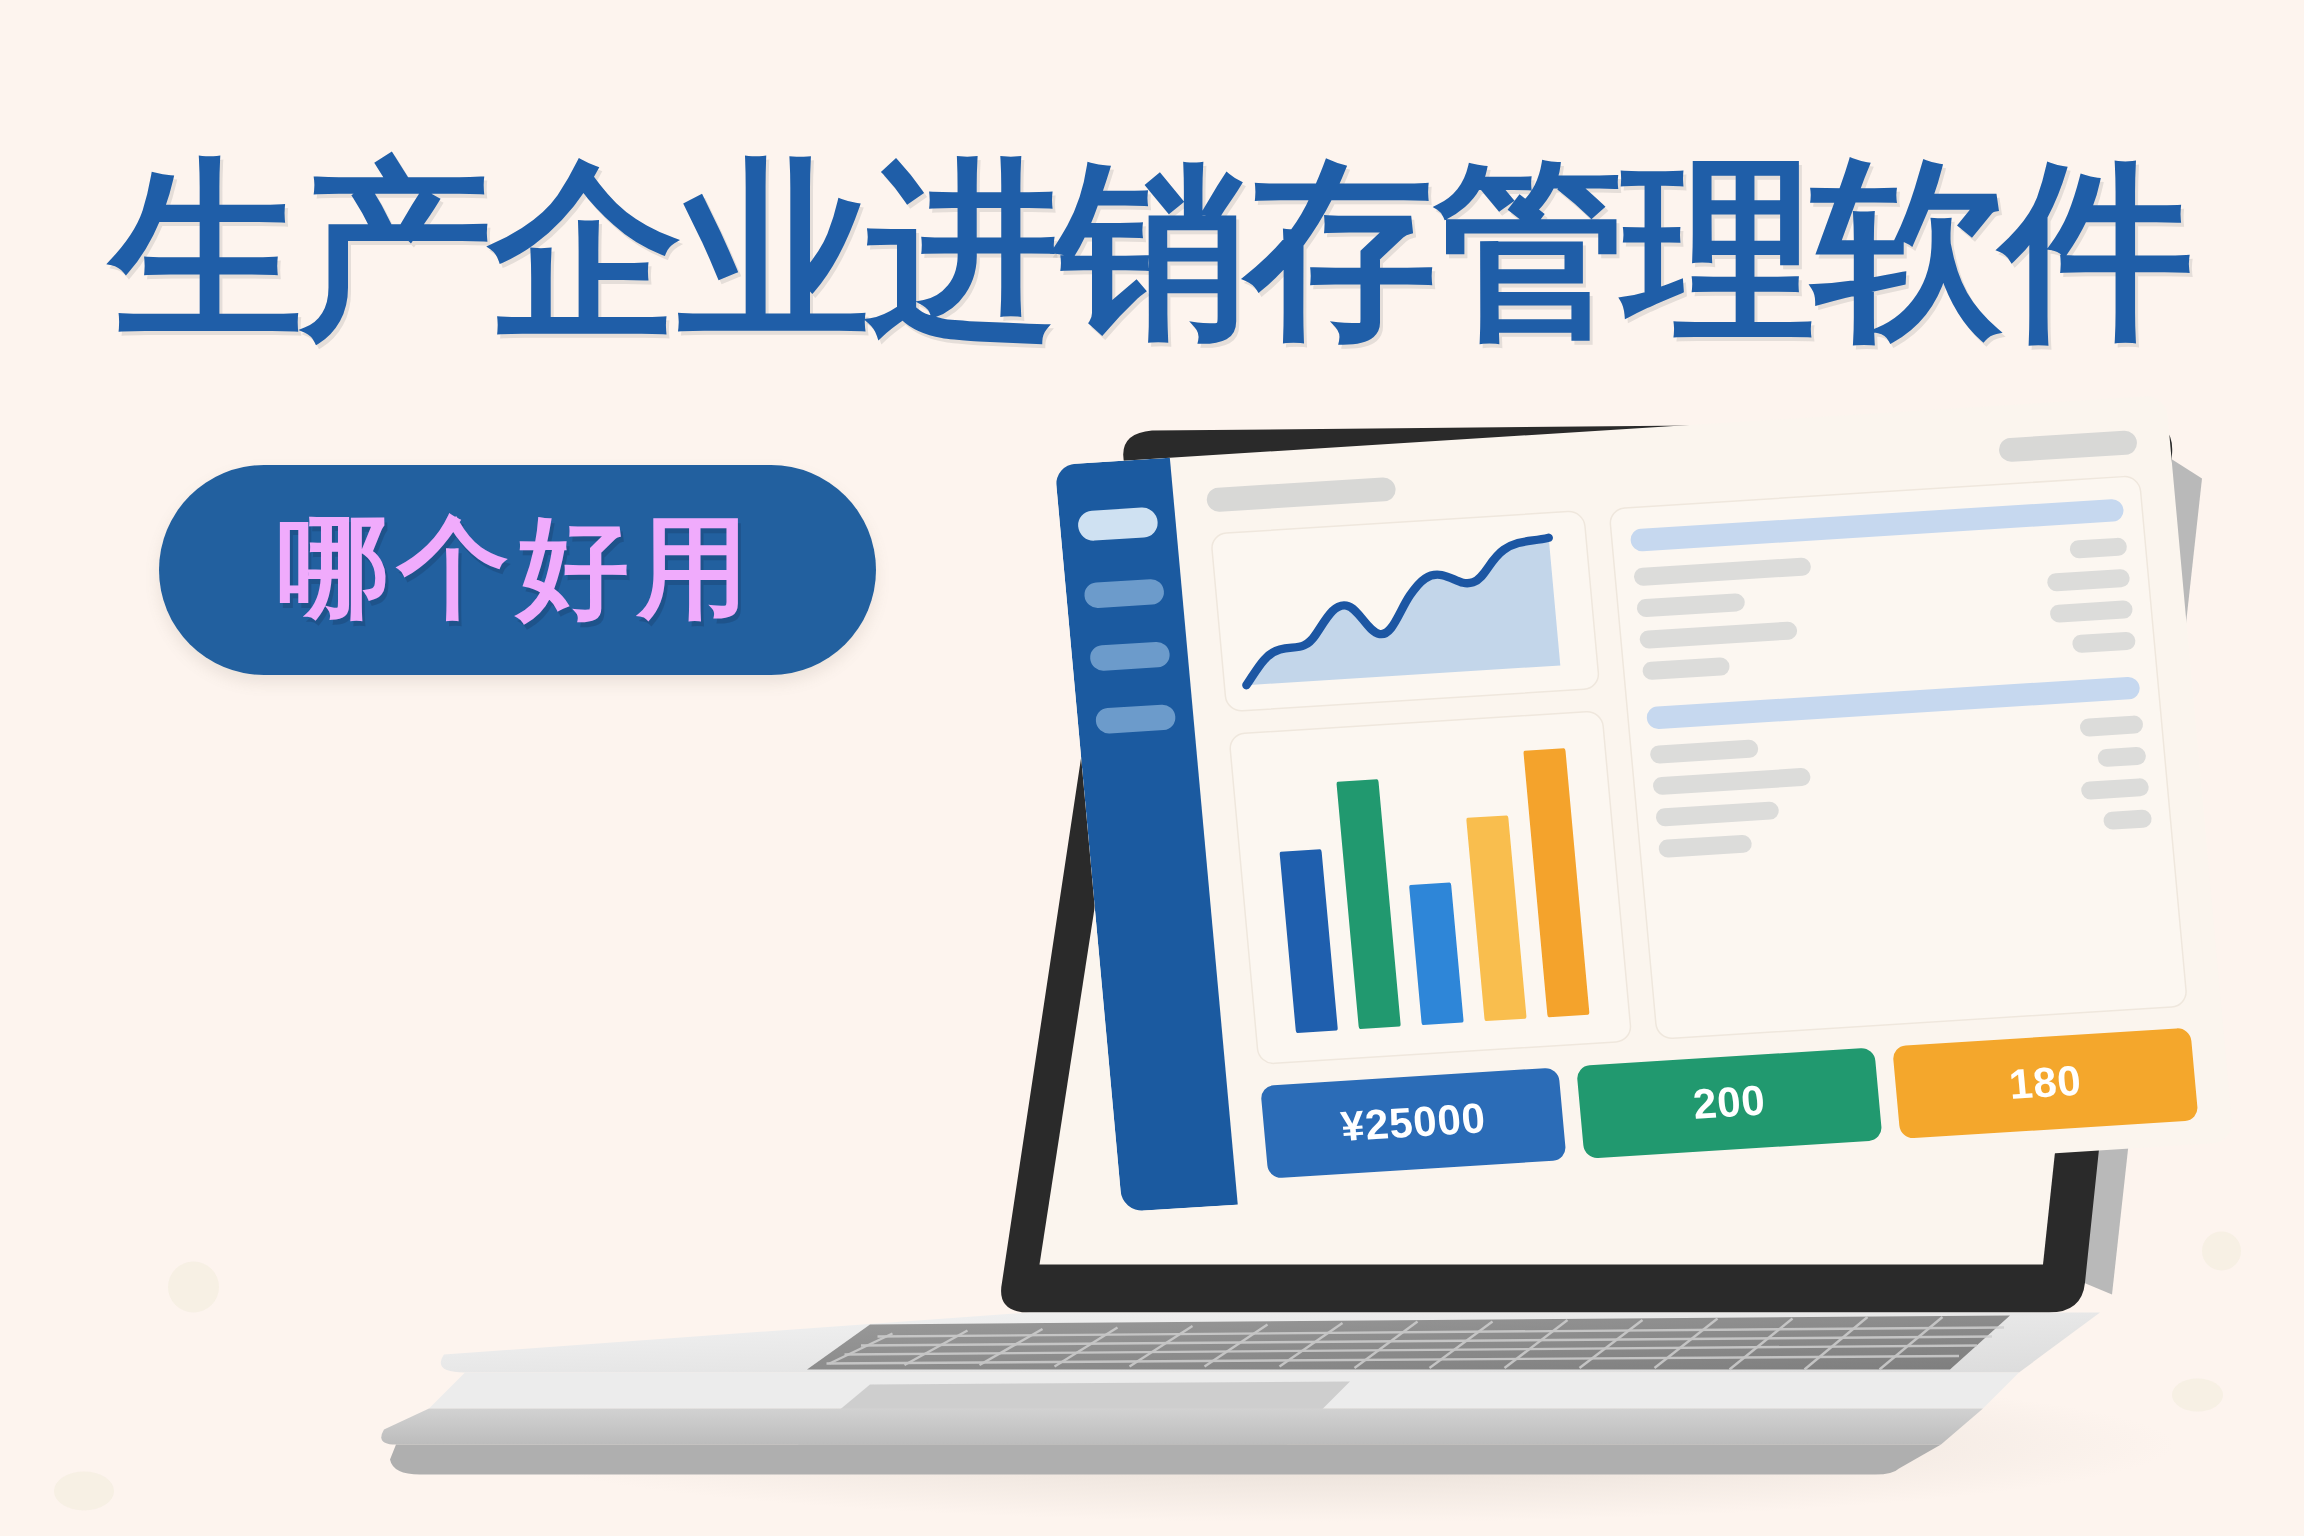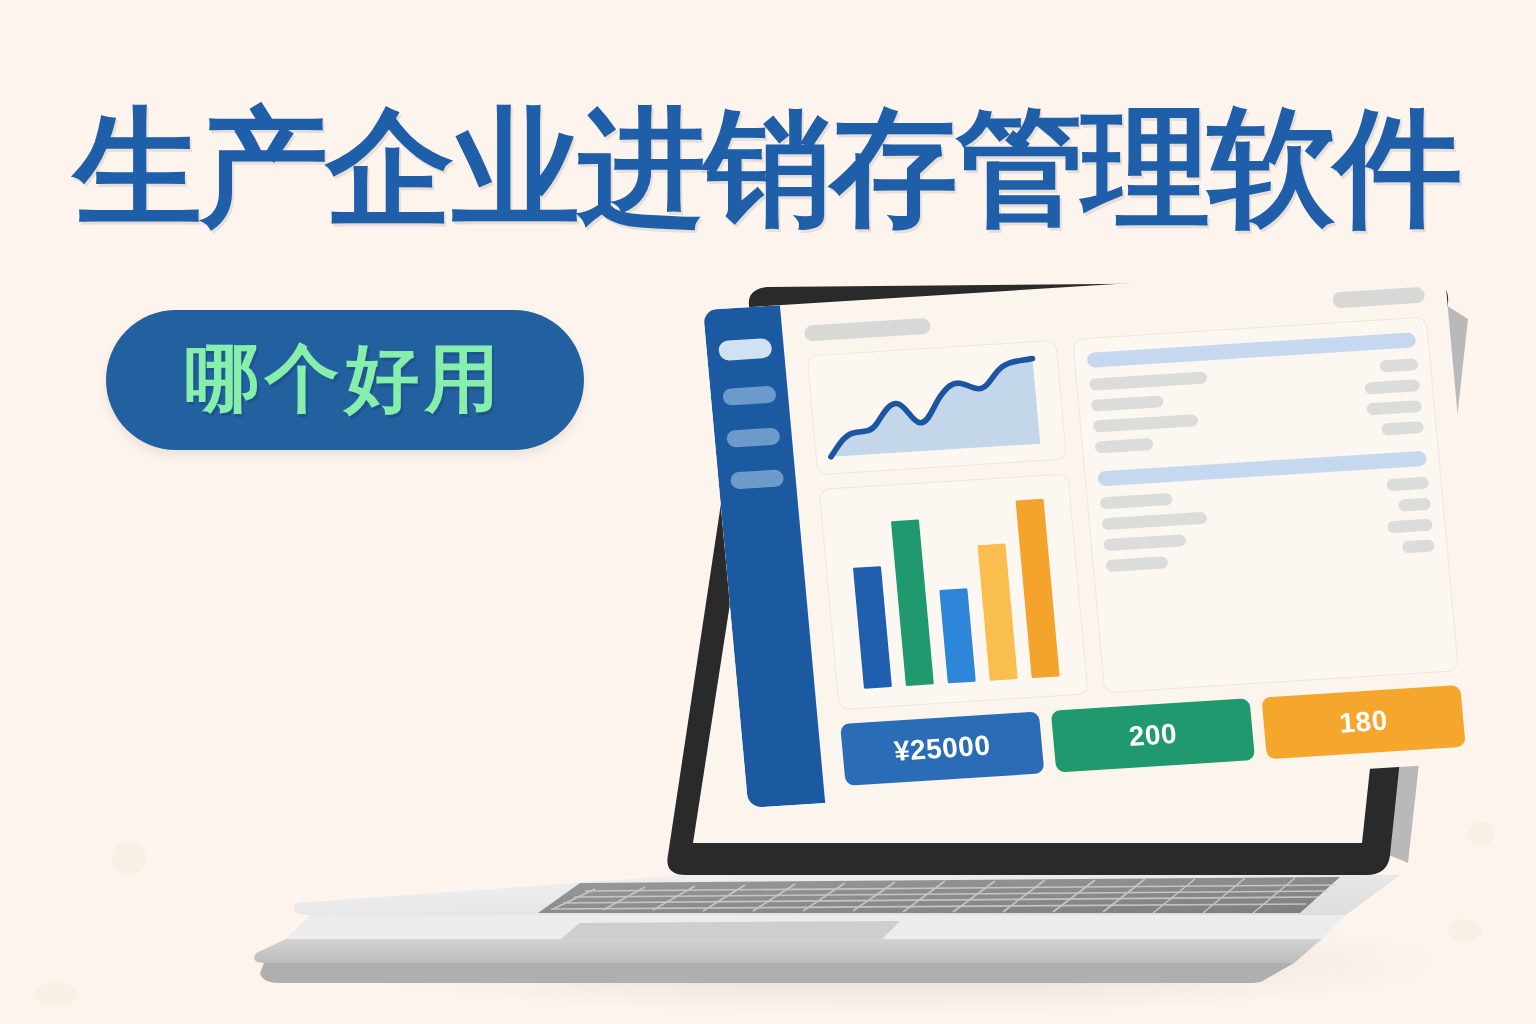--- a/index.html
+++ b/index.html
@@ -49,21 +49,21 @@
     left:106px; top:297px;
     width:478px; height:140px;
     background:#22609F;
     border-radius:70px;
     display:flex;
     align-items:center;
     justify-content:center;
     box-shadow:0 5px 10px rgba(120,110,100,.14);
   }
   #badge .badge-text {
-    color:#86efac;
+    color:#f0abfc;
     font-size:74px;
     font-weight:bold;
     letter-spacing:6px;
     text-shadow:2px 3px 0 rgba(20,50,90,.28);
   }
 
   
   #laptop {
     position:absolute;
     left:250px; top:250px;

